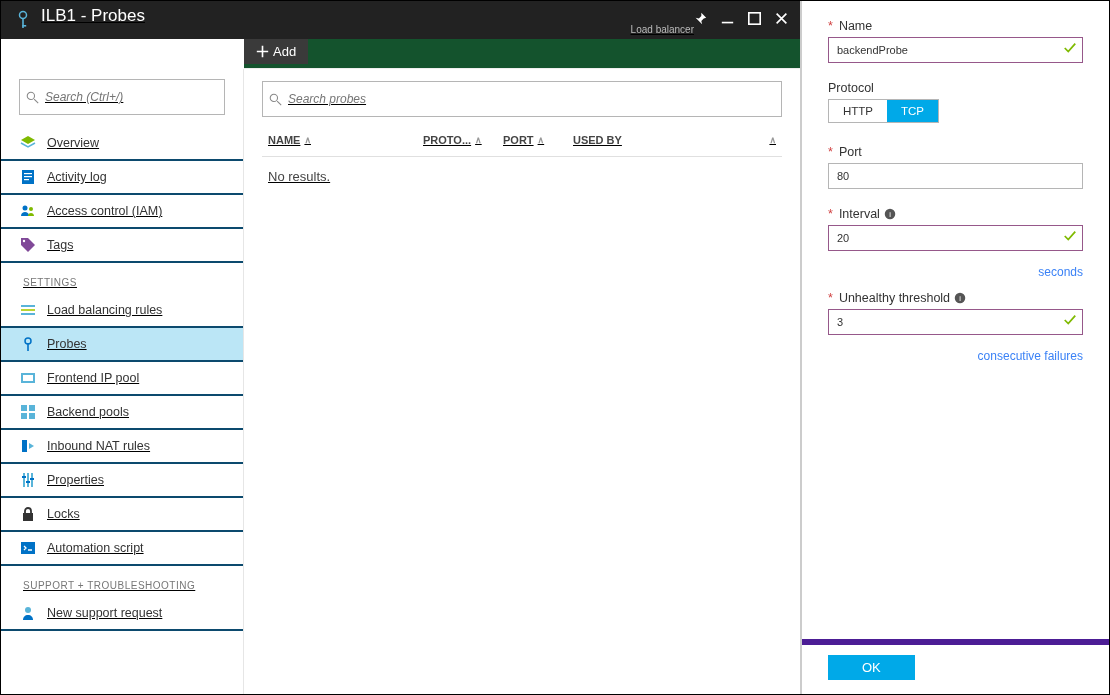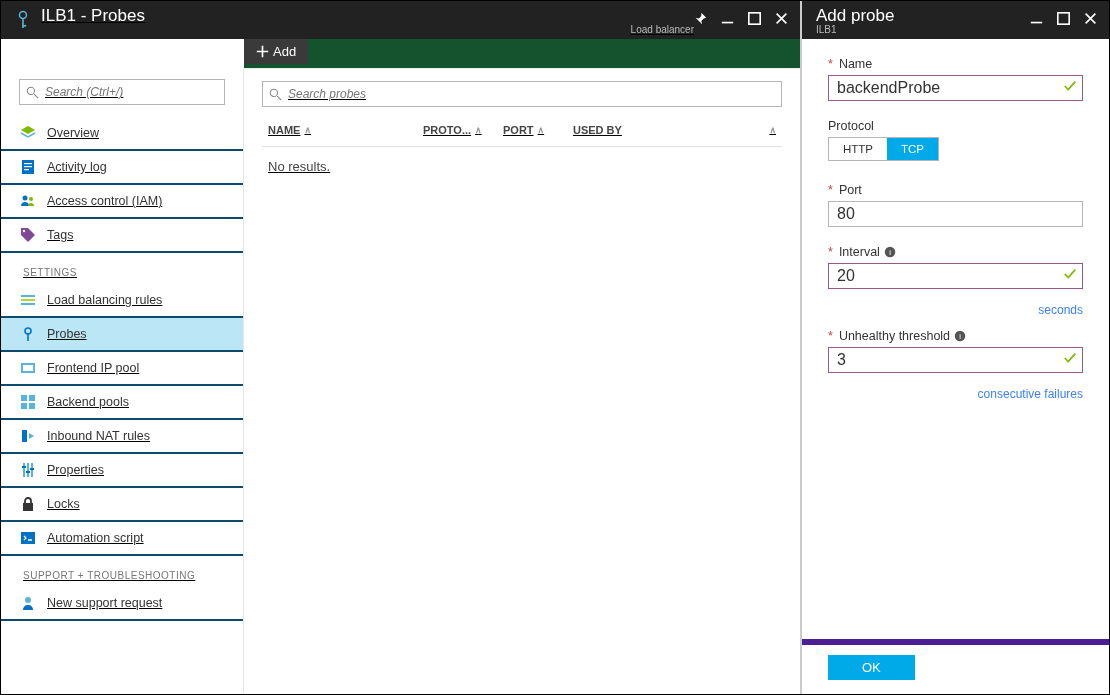--- a/index.html
+++ b/index.html
@@ -20,21 +20,21 @@
 
 .toolbar-row { height: 30px; display: flex; }
 .toolbar-spacer { width: 243px; }
 .toolbar { flex: 1; background: #14532d; border-bottom: 1px solid #eee;}
 .add-btn { background: #3a3a3a; color: #fff; display: inline-flex; align-items: center; padding: 5px 12px; font-size: 13px; cursor: pointer; }
 .add-btn svg { margin-right: 4px; }
 
 
 .content-row { display: flex; flex: 1; min-height: 0; }
 .sidebar { width: 243px; border-right: 1px solid #e6e6e6; overflow-y: auto; padding-top: 10px; }
-.search-box, .search-box2 { display: flex; align-items: center; border: 1px solid #b5b5b5; height: 26px; margin: 0 18px 12px 18px; padding: 0 6px; }
+.search-box, .search-box2 { display: flex; align-items: center; border: 1px solid #b5b5b5; height: 36px; margin: 0 18px 12px 18px; padding: 0 6px; }
 .search-box svg, .search-box2 svg { flex-shrink: 0; }
 .search-box input, .search-box2 input { border: none; outline: none; font-size: 12px; font-style: italic; color: #888; width: 100%; padding-left: 6px; }
 
 .nav-item { display: flex; align-items: center; height: 34px; padding: 0 18px; font-size: 12.5px; color: #333; cursor: pointer; border-bottom: 2px solid #0c4a6e; }
 .nav-item .nav-icon { width: 18px; height: 18px; margin-right: 10px; display:flex; align-items:center; justify-content:center; }
 .nav-item.selected { background: #bbe6f6; }
 .nav-section { font-size: 10px; color: #777; padding: 14px 18px 6px 22px; letter-spacing: 0.5px; }
 
 
 .main-content { flex: 1; padding: 12px 18px; }
@@ -50,21 +50,21 @@
 
 
 .add-blade { width: 308px; display: flex; flex-direction: column; border-left: 1px solid #ccc; }
 .add-header { background: #222; color: #fff; padding: 6px 12px 6px 14px; height: 38px; display: flex; align-items: center; }
 .add-header .titles { flex: 1; }
 .add-header .title { font-size: 17px; font-weight: 400; }
 .add-header .subtitle { font-size: 10px; color: #bbb; margin-top: -2px; }
 .add-body { flex: 1; padding: 18px 26px 10px 26px; overflow-y: auto; }
 .form-label { font-size: 12.5px; color: #333; margin-bottom: 4px; display:flex; align-items:center; gap:4px;}
 .req { color: #d04040; margin-right: 2px; }
-.form-input { width: 100%; height: 26px; border: 1px solid #96588a; padding: 0 24px 0 8px; font-size: 16px; color: #333; position: relative; }
+.form-input { width: 100%; height: 26px; border: 1px solid #96588a; padding: 0 24px 0 8px; font-size: 11px; color: #333; position: relative; }
 .form-input.plain { border-color: #b5b5b5; }
 .input-wrap { position: relative; margin-bottom: 18px; }
 .input-wrap .check { position: absolute; right: 6px; top: 50%; transform: translateY(-50%); }
 .hint-right { font-size: 12px; color: #3b82f6; text-align: right; margin-top: 14px; margin-bottom: 12px; }
 .proto-group { margin-bottom: 22px; }
 .toggle { display: inline-flex; border: 1px solid #b5b5b5; }
 .toggle-opt { font-size: 11.5px; padding: 5px 14px; cursor: pointer; background: #fff; color: #333; }
 .toggle-opt.selected { background: #00a9e8; color: #fff; }
 
 .add-footer { border-top: 6px solid #4c1d95; padding: 10px 26px 14px 26px; }
@@ -289,37 +289,20 @@
             <span>USED BY</span>
             <span class="sort-caret" style="margin-left:auto;">∧</span>
           </div>
       </div>
       <div class="no-results">No results.</div>
     </div>
   </div>
 </div>
 
 <div class="add-blade">
-  <div class="add-header">
-    <div class="titles">
-      <div class="title">Add probe</div>
-      <div class="subtitle">ILB1</div>
-    </div>
-    <div class="header-ctrls">
-      <span class="ctrl-btn"><svg width="13" height="13" viewBox="0 0 16 16">
-            <rect x="1" y="12" width="14" height="2" fill="#fff"></rect>
-          </svg></span>
-      <span class="ctrl-btn"><svg width="13" height="13" viewBox="0 0 16 16">
-            <rect x="1" y="1" width="14" height="14" fill="none" stroke="#fff" stroke-width="2"></rect>
-          </svg></span>
-      <span class="ctrl-btn"><svg width="13" height="13" viewBox="0 0 16 16">
-            <path d="M2 2l12 12M14 2L2 14" stroke="#fff" stroke-width="2"></path>
-          </svg></span>
-    </div>
-  </div>
 
   <div class="add-body">
     <div class="form-label">
         <span class="req">*</span>
         <span>Name</span>
       </div>
     <div class="input-wrap">
       <input class="form-input" type="text" value="backendProbe" style="">
       <span class="check"><svg width="14" height="14" viewBox="0 0 16 16">
             <path d="M2 8l4 4 8-9" fill="none" stroke="#7fba00" stroke-width="2"></path>

